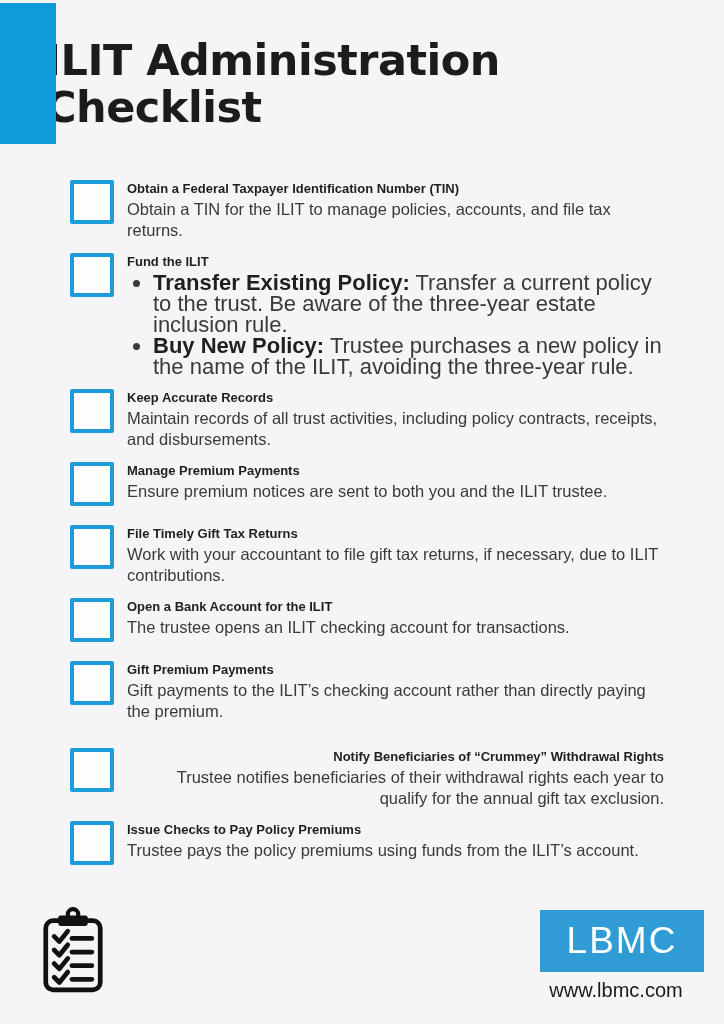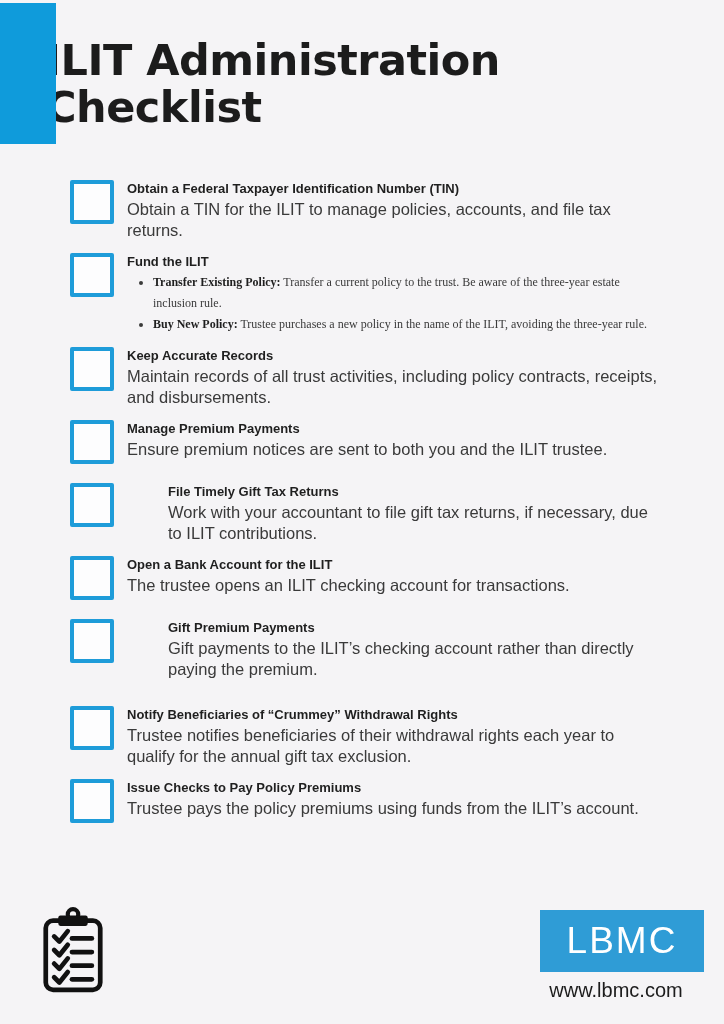--- a/index.html
+++ b/index.html
@@ -34,22 +34,22 @@
     color: #1c1c1c;
   }
   .list {
     margin: 46px 60px 0 70px;
   }
   .item {
     display: flex;
     align-items: flex-start;
     margin-bottom: 10px;
   }
-  .item:nth-child(5), .item:nth-child(7) { margin-top: 17px; gap: 41px; }
-  .item:nth-child(8) { margin-top: 24px; }
+  .item:nth-child(5), .item:nth-child(7) { margin-top: 17px; }
+  .item:nth-child(8) { margin-top: 24px; text-align: right; }
   .checkbox {
     flex: none;
     width: 36px; height: 36px;
     margin: 2px 13px 0 0;
     background: #fdfdfe;
     border: 4px solid #1e9cd9;
     border-radius: 2px;
     box-sizing: content-box;
   }
   .content { max-width: 548px; }
@@ -65,24 +65,23 @@
     font-size: 16.5px;
     line-height: 21px;
     color: #3a3a3a;
   }
   .bullets {
     margin: 0;
     padding: 0 0 0 26px;
     list-style: disc;
   }
   .bullets li {
-    font-size: 12px;
+    font-size: 22px;
     line-height: 21px;
     color: #3a3a3a;
-    font-family: Liberation Serif, serif;
   }
   .bullets b { color: #1f1f1f; }
   .footer-icon {
     position: absolute;
     left: 40px; top: 906px;
     width: 66px; height: 88px;
   }
   .logo-wrap {
     position: absolute;
     right: 32px; top: 910px;

